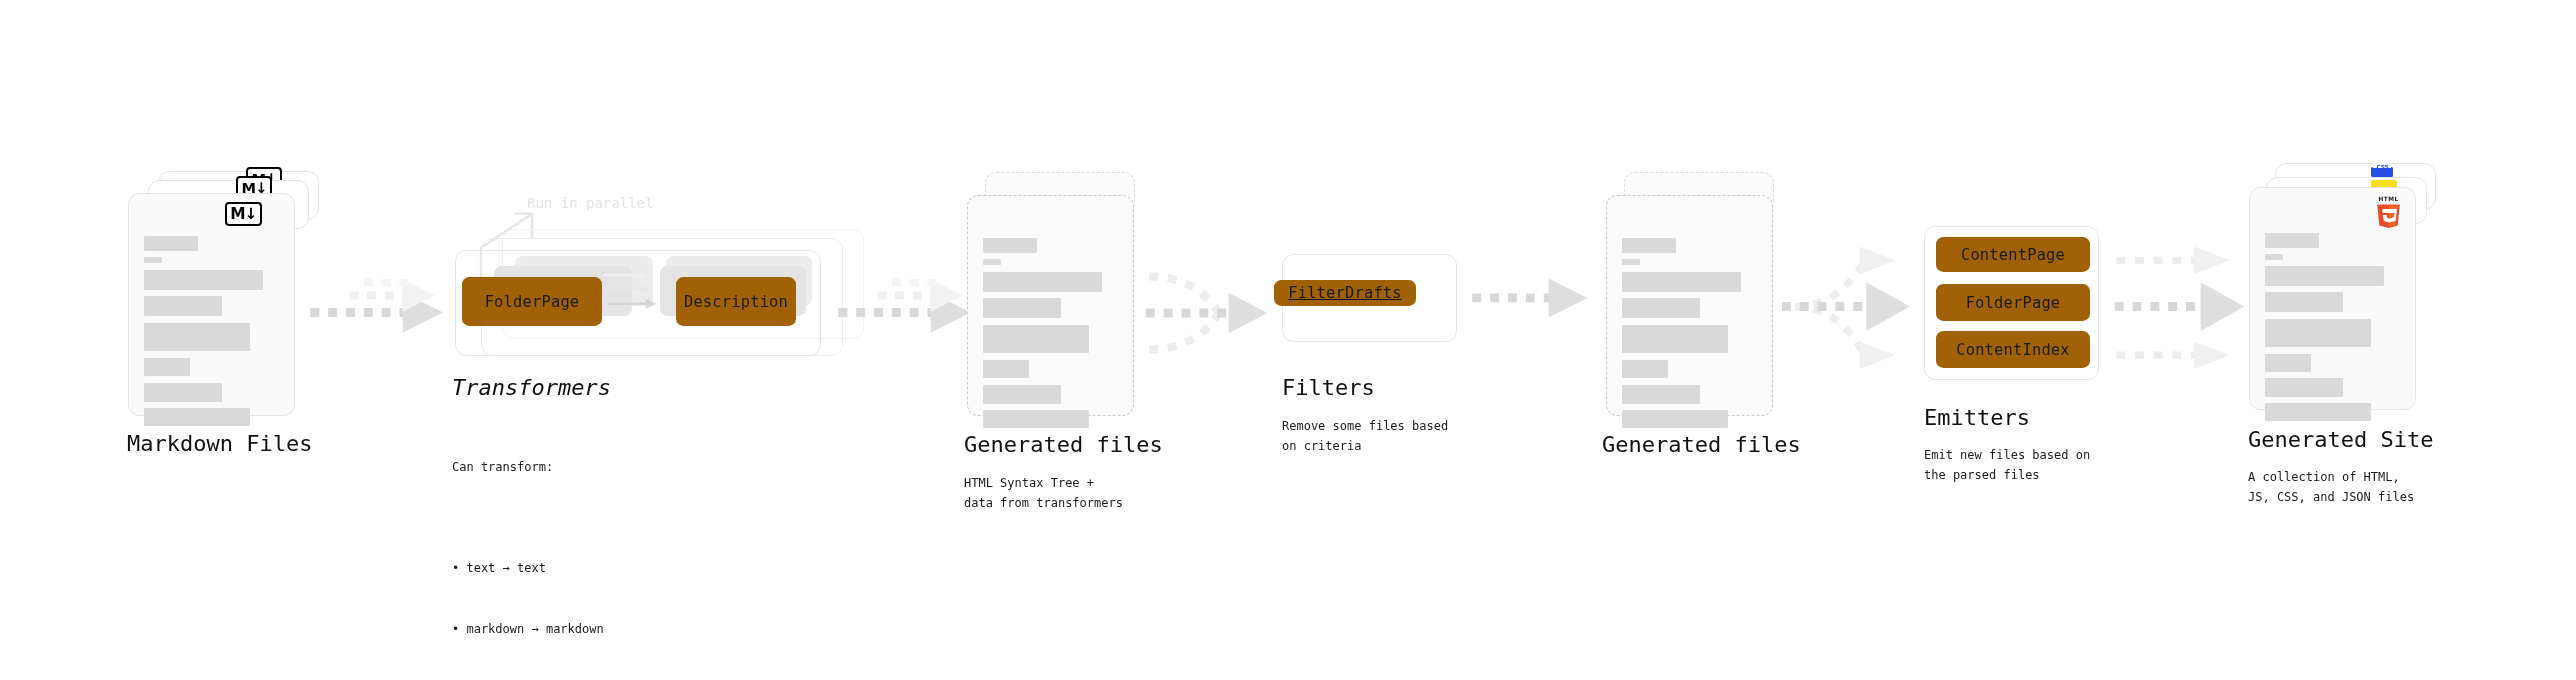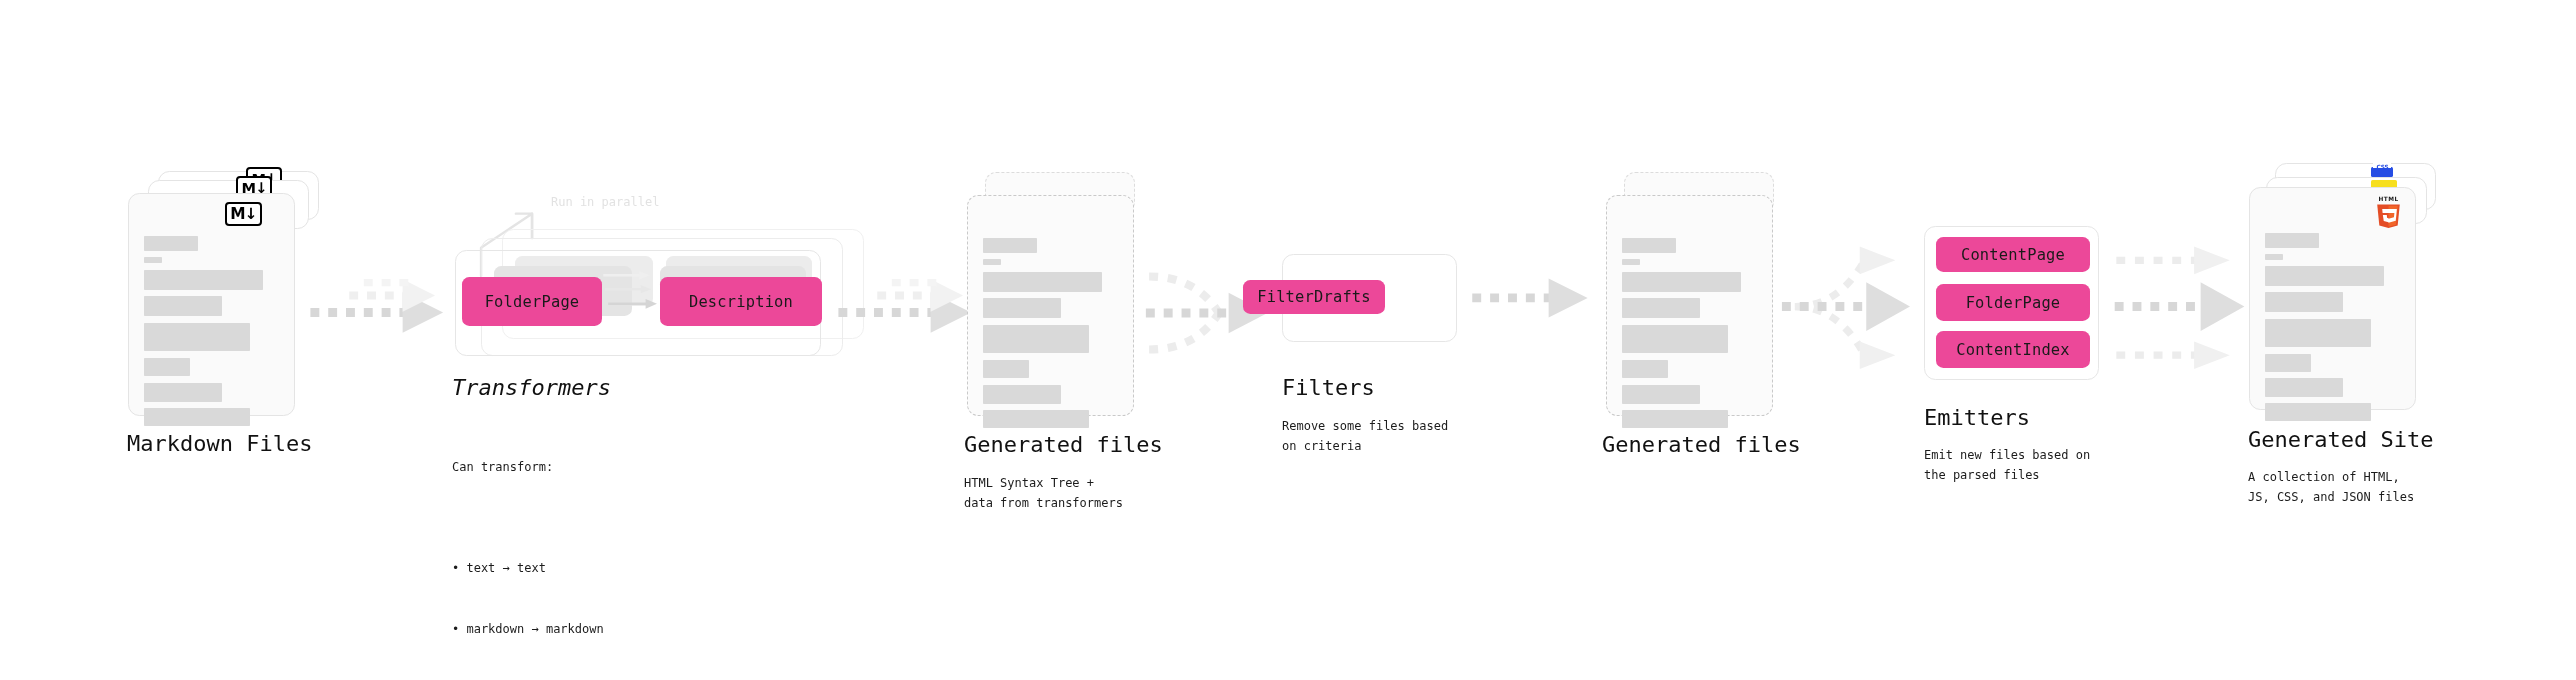--- a/index.html
+++ b/index.html
@@ -75,21 +75,21 @@
     box-sizing: border-box;
     border: 1.6px solid #e6e6e6;
     border-radius: 11.4px;
     background: transparent;
   }
 
   
   .chip {
     position: absolute;
     box-sizing: border-box;
-    background: #ec4899;
+    background: #a16207;
     border-radius: 7.3px;
     display: flex;
     align-items: center;
     justify-content: center;
     color: #1a1a1a;
     font-size: 15.4px;
     letter-spacing: 0.2px;
     white-space: nowrap;
   }
   .chip.ghost { background: #ececec; color: transparent; }
@@ -105,24 +105,23 @@
   }
   .caption {
     position: absolute;
     font-size: 12px;
     line-height: 20.3px;
     color: #1c1c1c;
     white-space: pre;
   }
   .parallel-label {
     position: absolute;
-    font-size: 12px;
+    font-size: 14px;
     color: #e2e2e2;
     white-space: nowrap;
-    margin-left: 24px;
   }
 
   .bullets { margin: 0; padding: 0; list-style: none; }
   .bullets li { white-space: pre; }
 
   svg { overflow: visible; display: block; }
   .arrow-svg { position: absolute; }
 </style>
 </head>
 <body>
@@ -183,21 +182,21 @@
     <svg class="arrow-svg" width="98" height="57" style="left:608px; top:268px;" viewBox="0 0 120 70">
       <line x1="0" y1="44" x2="50" y2="44" stroke="#d5d5d5" stroke-width="3"></line>
       <polygon points="46,38 60,44 46,50" fill="#d5d5d5"></polygon>
       <line x1="-4" y1="26" x2="44" y2="26" stroke="#e7e7e7" stroke-width="3"></line>
       <polygon points="40,21 53,26 40,31" fill="#e7e7e7"></polygon>
       <line x1="-6" y1="9" x2="42" y2="9" stroke="#efefef" stroke-width="3"></line>
       <polygon points="38,4 51,9 38,14" fill="#efefef"></polygon>
     </svg>
 
     <div class="chip" style="left:462px; top:277px; width:140px; height:49px;">FolderPage</div>
-    <div class="chip" style="left:660px; top:277px; width:162px; height:49px;">Description</div>
+    <div class="chip" style="left:676px; top:277px; width:120px; height:49px;">Description</div>
 
     <div class="title" style="left:452px; top:375px;font-style:italic;">Transformers</div>
 
     <div class="caption" style="left:452px; top:416px;">
       <div>Can transform:</div>
       <ul class="bullets">
         <li>• text → text</li>
         <li>• markdown → markdown</li>
         <li>• html → html</li>
       </ul>
@@ -234,21 +233,21 @@
 
   <svg class="arrow-svg" width="146" height="114" style="left:1141px; top:256px;" viewBox="0 0 180 140">
     <path d="M 10 25 Q 68 25 96 70" fill="none" stroke="#ececec" stroke-width="10" stroke-dasharray="11 12"></path>
     <path d="M 10 115 Q 68 115 96 70" fill="none" stroke="#ececec" stroke-width="10" stroke-dasharray="11 12"></path>
     <line x1="6" y1="70" x2="112" y2="70" stroke="#d7d7d7" stroke-width="11" stroke-dasharray="11 11"></line>
     <polygon points="108,45 156,70 108,95" fill="#dedede"></polygon>
   </svg>
 
   <div class="node">
     <div class="group" style="left:1282px; top:254px; width:175px; height:88px;"></div>
-    <div class="chip" style="left:1243px; top:280px; width:142px; height:34px;">FilterDrafts</div>
+    <div class="chip" style="left:1274px; top:280px; width:142px; height:26px;text-decoration:underline;">FilterDrafts</div>
 
     <div class="title" style="left:1282px; top:375px;">Filters</div>
     <div class="caption" style="left:1282px; top:416px;">Remove some files based
 on criteria</div>
   </div>
 
   <svg class="arrow-svg" width="130" height="65" style="left:1469px; top:280px;" viewBox="0 0 160 80">
     <line x1="4" y1="22" x2="104" y2="22" stroke="#d7d7d7" stroke-width="11" stroke-dasharray="11 11"></line>
     <polygon points="98,-2 146,22 98,46" fill="#dedede"></polygon>
   </svg>

